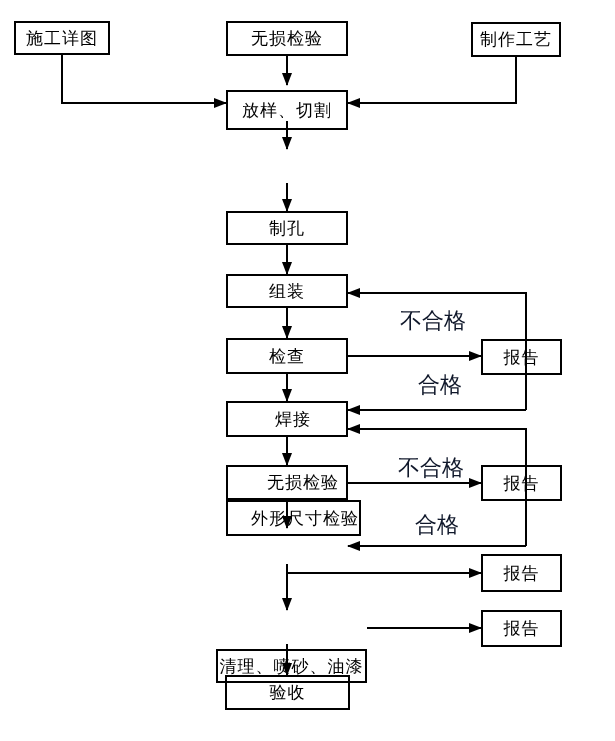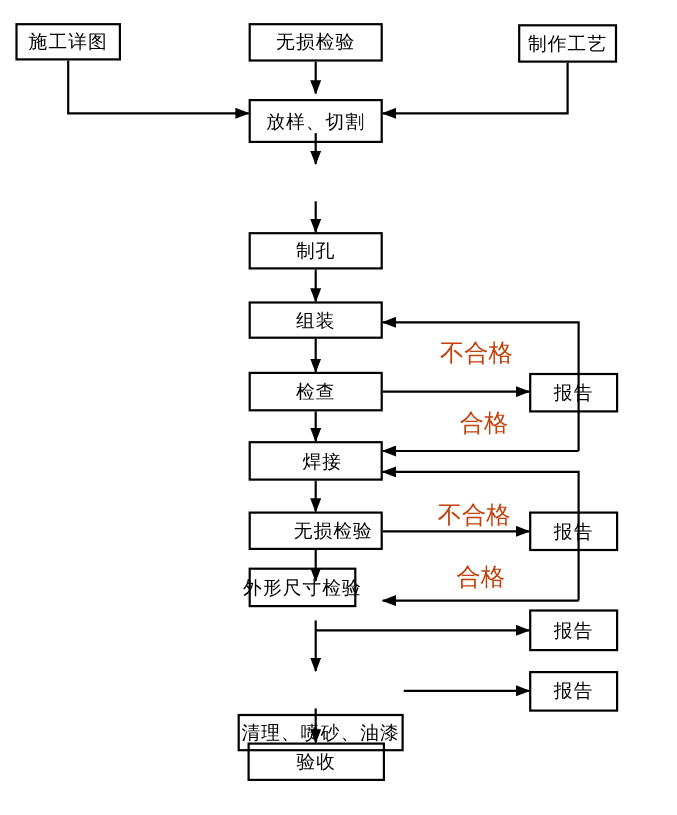--- a/index.html
+++ b/index.html
@@ -18,21 +18,21 @@
     border:2px solid #000000;
     background:transparent;
     display:flex;align-items:center;justify-content:center;
     font-size:17px;
     letter-spacing:1px;
     color:#000000;
     white-space:nowrap;
   }
   .edge-label{
     position:absolute;
-    color:#c2410c;
+    color:#0f172a;
     font-weight:400;
     white-space:nowrap;
     line-height:1;
   }
 </style>
 </head>
 <body>
 
 <div id="canvas">
   <svg id="connector-layer" width="615" height="741">
@@ -83,21 +83,21 @@
       </div>
       <div class="node" style="left: 226px; top: 338px; width: 122px; height: 36px; text-align: center;">
         <span>检查</span>
       </div>
       <div class="node" style="left: 226px; top: 401px; width: 122px; height: 36px; padding-left: 12px;">
         <span>焊接</span>
       </div>
       <div class="node" style="left: 226px; top: 465px; width: 122px; height: 35px; padding-left: 32px;">
         <span>无损检验</span>
       </div>
-      <div class="node" style="left: 226px; top: 516px; width: 98px; height: 36px;">
+      <div class="node" style="left: 226px; top: 500px; width: 135px; height: 36px; justify-content: flex-end;">
         <span>外形尺寸检验</span>
       </div>
       <div class="node" style="left: 216px; top: 610px; width: 151px; height: 34px; margin-top: 39px;">
         <span>清理、喷砂、油漆</span>
       </div>
       <div class="node" style="left: 225px; top: 675px; width: 125px; height: 35px;">
         <span>验收</span>
       </div>
       <div class="node" style="left: 481px; top: 339px; width: 81px; height: 36px;">
         <span>报告</span>

